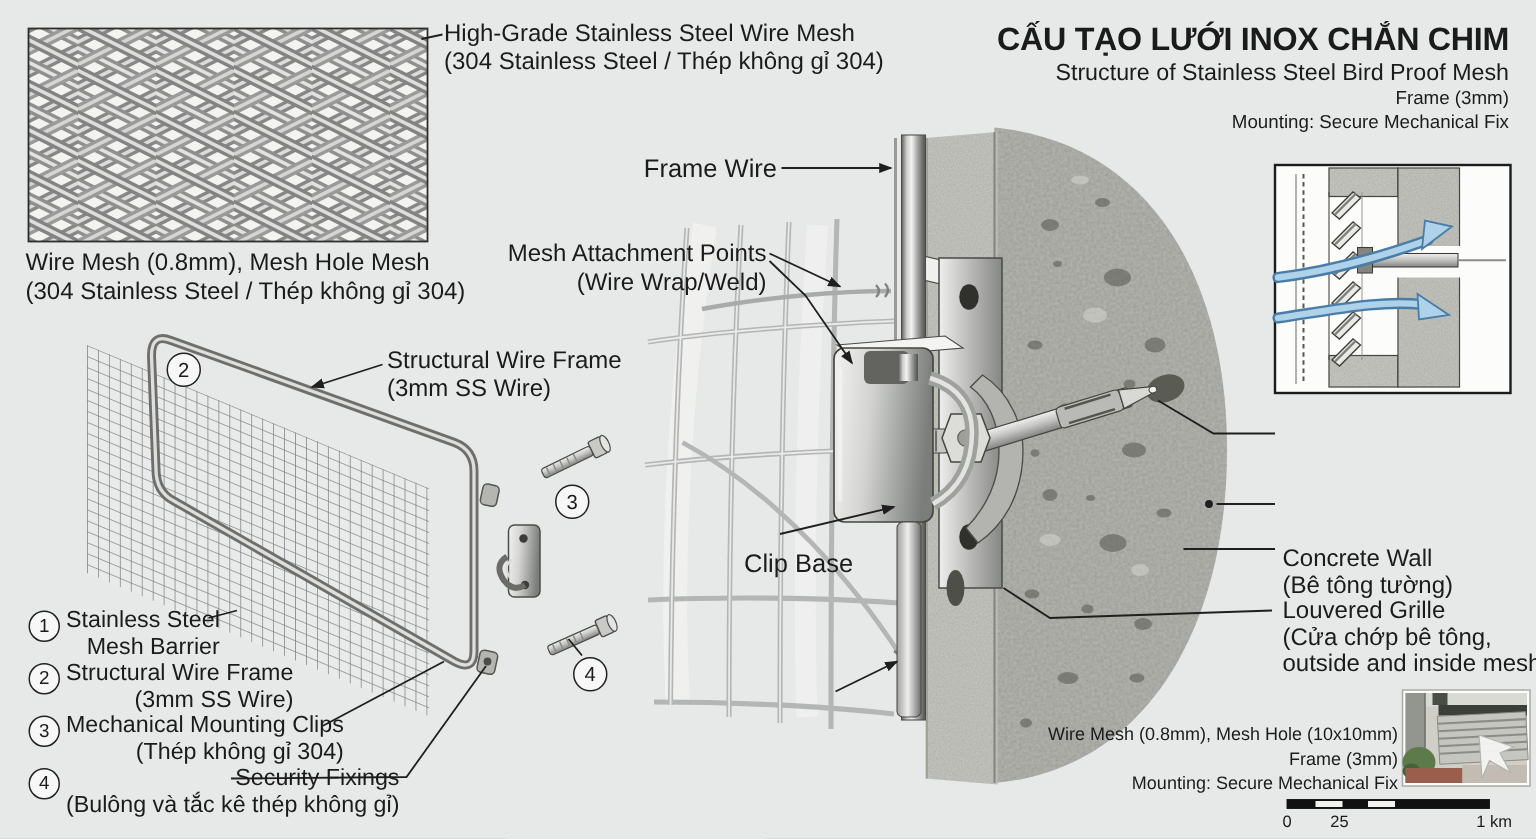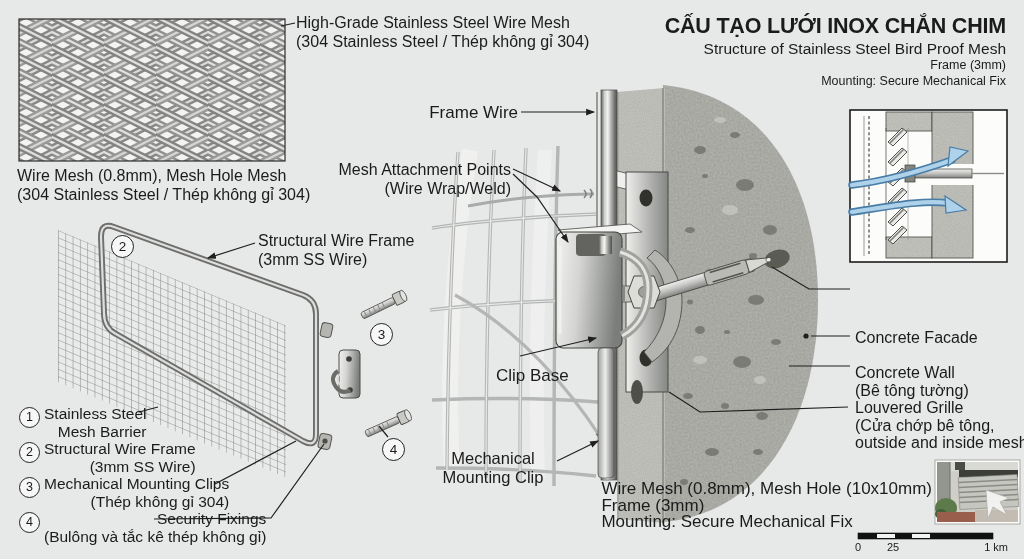--- a/index.html
+++ b/index.html
@@ -18,21 +18,21 @@
   }
   .title .t1{font-size:21.5px;line-height:24px;font-weight:bold;letter-spacing:-0.2px;}
   .title .t2{font-size:15.5px;line-height:19px;margin-top:1px;}
   .title .t3{font-size:12.5px;line-height:15.5px;}
   .parts-item{position:absolute;font-size:15.5px;line-height:17.5px;white-space:nowrap;text-align:right;}
   .num-badge{
     position:absolute;width:19px;height:19px;border:1.4px solid #222;border-radius:50%;
     background:#f6f7f6;font-size:12.5px;line-height:19px;text-align:center;color:#1b1b1b;
   }
   .badge-art{width:21px;height:21px;font-size:13.5px;line-height:21px;}
-  .spec{position:absolute;right:92px;top:481px;text-align:left;font-size:17px;line-height:16.5px;}
+  .spec{position:absolute;right:92px;top:481px;text-align:right;font-size:12px;line-height:16.5px;}
   .caption{position:absolute;left:17px;top:166px;font-size:16px;line-height:19px;}
   .hg-label{position:absolute;left:296px;top:13px;font-size:16px;line-height:19px;}
 </style>
 </head>
 <body>
 
 <div class="stage">
 
   <svg class="art" width="1024" height="559" viewBox="0 0 1024 559">
     <defs>
@@ -393,26 +393,21 @@
     <div>Security Fixings</div>
     <div>(Bulông và tắc kê thép không gỉ)</div>
   </div>
 
   <div class="lbl r" style="left:400px;top:103px;width:118px;font-size:17px;">Frame Wire</div>
   <div class="lbl r" style="left:330px;top:160px;width:181px;">
     <div>Mesh Attachment Points</div>
     <div>(Wire Wrap/Weld)</div>
   </div>
   <div class="lbl" style="left:456px;top:366px;font-size:17px;margin-left:40px;">Clip Base</div>
-  <div class="lbl c" style="left:428px;top:449px;width:130px;font-size:16.5px;">
-    <div>Mechanical</div>
-    <div>Mounting Clip</div>
-  </div>
-
-  <div class="lbl" style="left:855px;top:328px;">Concrete Facade</div>
+
   <div class="lbl" style="left:855px;top:364px;line-height:17.5px;">
     <div>Concrete Wall</div>
     <div>(Bê tông tường)</div>
   </div>
   <div class="lbl" style="left:855px;top:399px;line-height:17.5px;">
     <div>Louvered Grille</div>
     <div>(Cửa chớp bê tông,</div>
     <div>outside and inside mesh)</div>
   </div>
 

